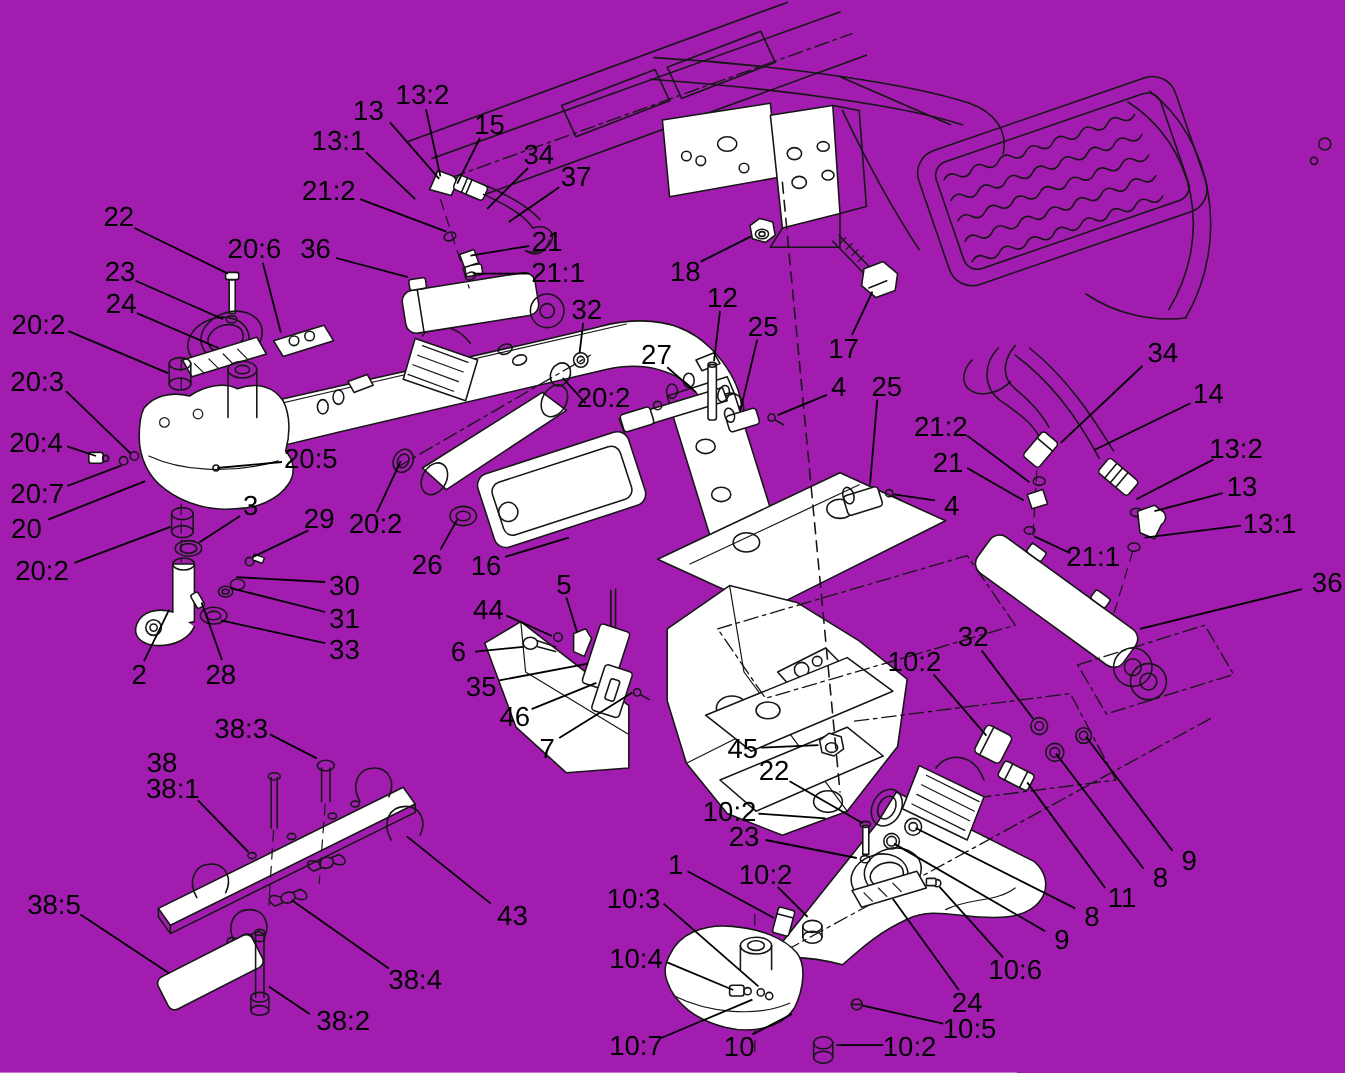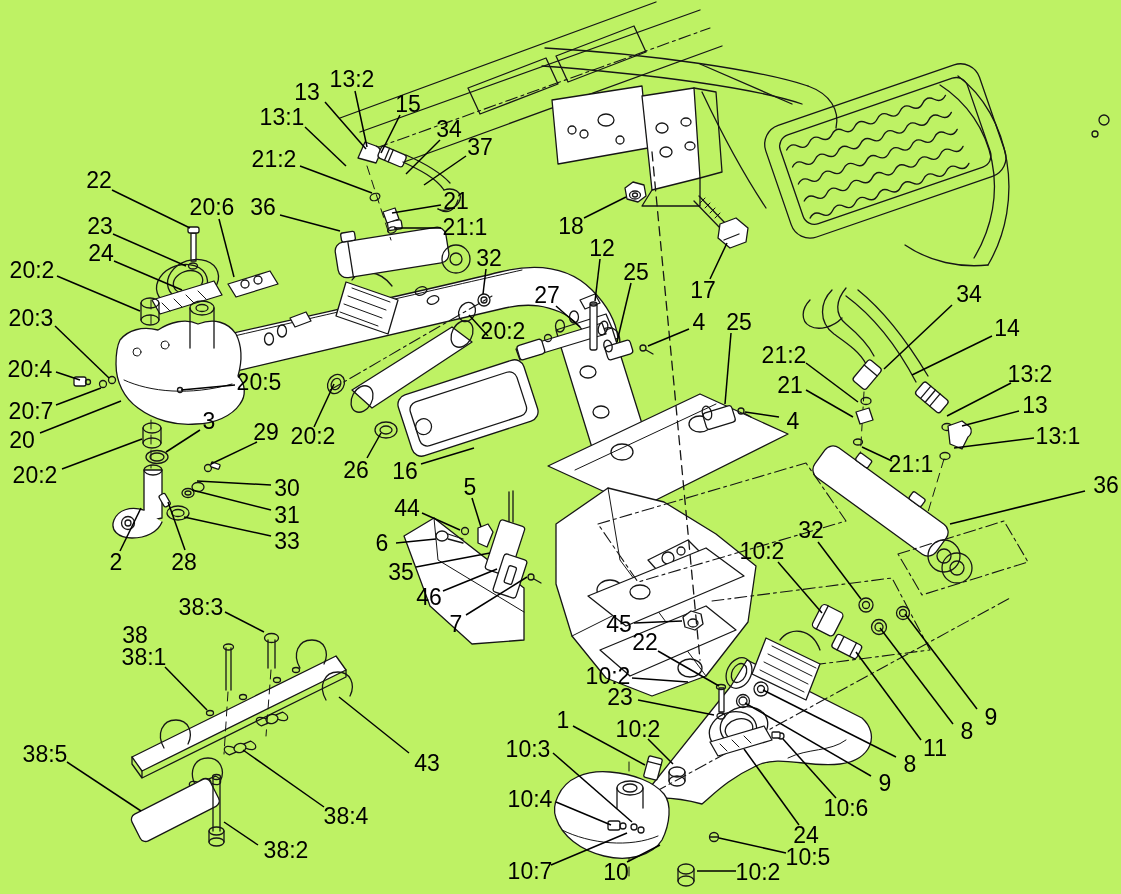--- a/index.html
+++ b/index.html
@@ -1,16 +1,16 @@
 <!DOCTYPE html>
 <html><head>
 <meta charset="utf-8">
 <style>
   html,body{margin:0;padding:0;background:#fff;}
-  .stage{position:relative;width:1121px;height:894px;background:#bef264;overflow:hidden;
+  .stage{position:relative;width:1121px;height:894px;background:#a21caf;overflow:hidden;
          font-family:"Liberation Sans",sans-serif;}
   svg{display:block;}
   .art{stroke:#161616;fill:none;stroke-width:1.3;stroke-linecap:round;stroke-linejoin:round;}
   .solid{fill:#ffffff;}
   .dash{stroke-dasharray:9 6;}
   .dashdot{stroke-dasharray:12 4 3 4;stroke-width:1.1;}
   .thin{stroke-width:1;}
   #callout-layer text{font-family:"Liberation Sans",sans-serif;font-size:23px;fill:#000;
         text-anchor:middle;}
   #callout-layer line{stroke:#000;stroke-width:1.5;}

